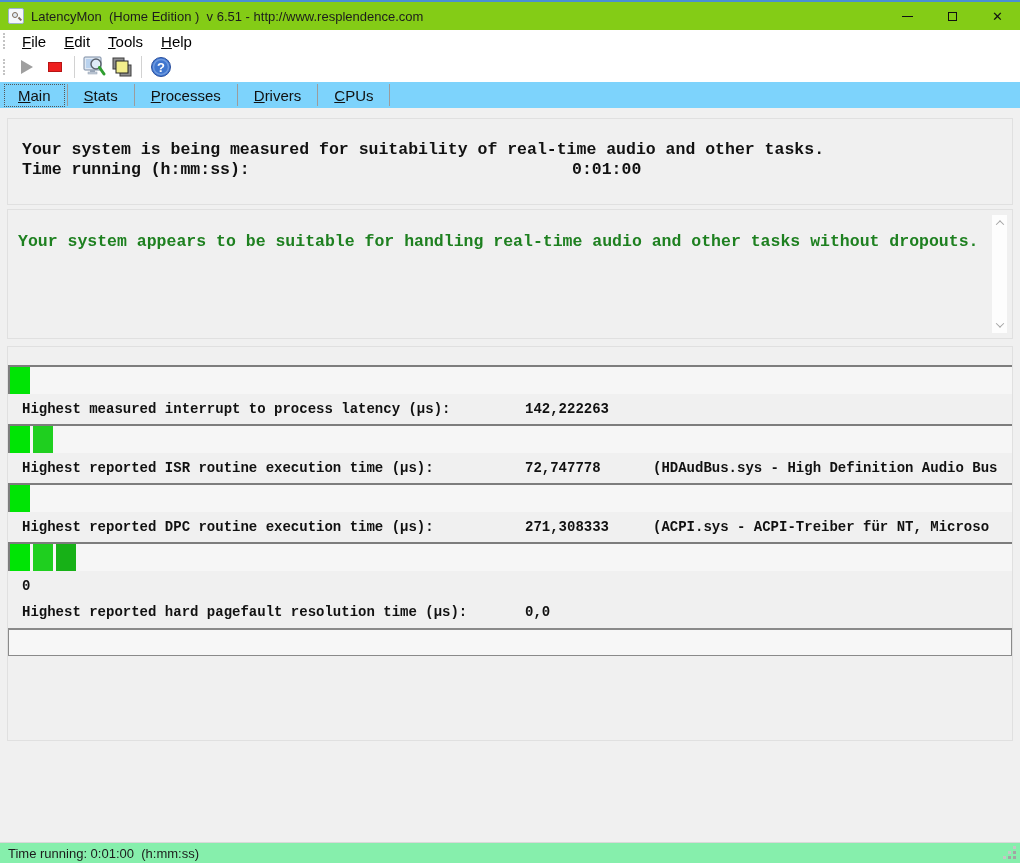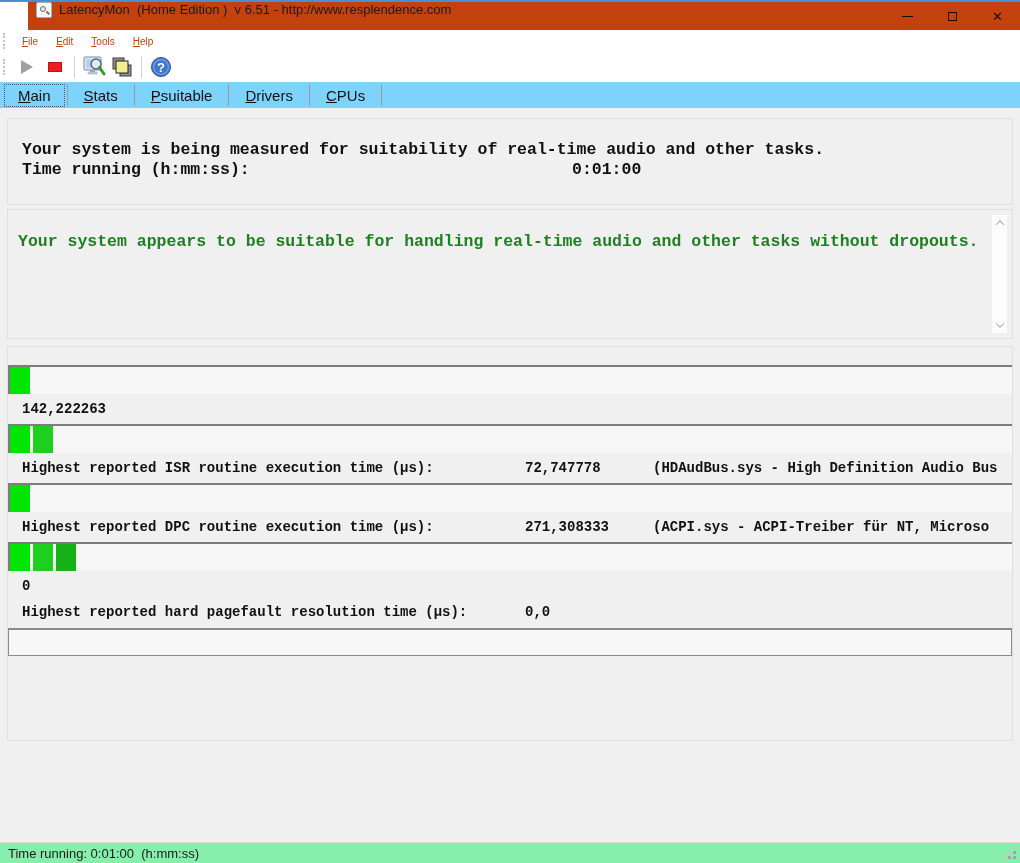--- a/index.html
+++ b/index.html
@@ -3,38 +3,38 @@
 <meta charset="utf-8">
 <style>
   * { margin:0; padding:0; box-sizing:border-box; }
   html,body { width:1020px; height:863px; overflow:hidden; }
   body { font-family:"Liberation Sans", sans-serif; background:#fff; }
 
   .window { width:1020px; height:863px; background:#ffffff; border-top:2px solid #4a8fd4;
             display:flex; flex-direction:column; position:relative; }
 
   
-  .titlebar { height:28px; display:flex; background:#c2410c;margin-left:28px; }
+  .titlebar { height:28px; display:flex; align-items:center; background:#84cc16; }
   .app-icon { width:16px; height:16px; margin:0 7px 0 8px; position:relative;
               background:#f4f7fb; border:1px solid #9fb2cc; border-radius:2px; }
   .app-icon .lens { position:absolute; left:3px; top:3px; width:6px; height:6px;
                     border:1.5px solid #7d6a5a; border-radius:50%; background:#dfe9f4; }
   .app-icon .handle { position:absolute; left:9px; top:9px; width:4px; height:1.7px;
                       background:#7d6a5a; transform:rotate(45deg); }
   .title-text { font-size:13px; color:#1c1c1c; white-space:pre; }
   .win-controls { margin-left:auto; display:flex; height:28px; }
   .win-btn { width:45px; height:28px; display:flex; align-items:center; justify-content:center; cursor:default; }
   .glyph-min { width:11px; height:1px; background:#111; }
   .glyph-max { width:9px; height:9px; border:1px solid #111; }
   .glyph-close { font-size:13px; color:#111; line-height:1; }
 
   
   .menubar { height:22px; display:flex; align-items:center; background:#fff; padding-left:3px; }
   .gripper { width:4px; height:16px; border-left:2px dotted #c3c3c3; margin-right:6px; }
-  .menu-item { font-size:10px; color:#c2410c; padding:2px 9px; cursor:default; }
+  .menu-item { font-size:15px; color:#000000; padding:2px 9px; cursor:default; }
   .u { text-decoration:underline; }
 
   
   .toolbar { height:30px; display:flex; align-items:center; background:#fff; padding-left:3px; }
   .tb-btn { width:28px; height:26px; display:flex; align-items:center; justify-content:center; }
   .tb-sep { width:1px; height:22px; background:#d2d2d2; margin:0 5px; }
   .icon-play { width:0; height:0; border-left:12px solid #9f9f9f; border-top:7px solid transparent; border-bottom:7px solid transparent; }
   .icon-stop { width:14px; height:10px; background:#ee1f1f; border:1px solid #b81414; }
 
   
@@ -145,21 +145,21 @@
         <text x="11" y="15.5" font-family="Liberation Sans, sans-serif" font-size="13" font-weight="bold" fill="#fff" text-anchor="middle">?</text>
       </svg>
     </div>
   </div>
 
   <div class="tabbar">
     <div class="tab active"><span class="u">M</span><span>ain</span></div>
     <div class="tab-sep"></div>
     <div class="tab"><span class="u">S</span><span>tats</span></div>
     <div class="tab-sep"></div>
-    <div class="tab"><span class="u">P</span><span>suitable</span></div>
+    <div class="tab"><span class="u">P</span><span>rocesses</span></div>
     <div class="tab-sep"></div>
     <div class="tab"><span class="u">D</span><span>rivers</span></div>
     <div class="tab-sep"></div>
     <div class="tab"><span class="u">C</span><span>PUs</span></div>
     <div class="tab-sep"></div>
   </div>
 
   <div class="client">
 
     <div class="panel panel-analysis mono">
@@ -182,20 +182,21 @@
       </div>
     </div>
 
     <div class="panel panel-measure mono">
 
       <div class="m-bar">
           <span class="seg" style="background: rgb(0, 228, 5);"></span>
         </div>
 
       <div class="m-label">
+        <span class="lbl">Highest measured interrupt to process latency (µs):</span>
         <span class="val">142,222263</span>
         <span class="drv"></span>
       </div>
       <div class="m-bar">
           <span class="seg" style="background: rgb(0, 228, 5);"></span>
           <span class="seg" style="background: rgb(31, 207, 31);"></span>
         </div>
 
       <div class="m-label">
         <span class="lbl">Highest reported ISR routine execution time (µs):</span>

